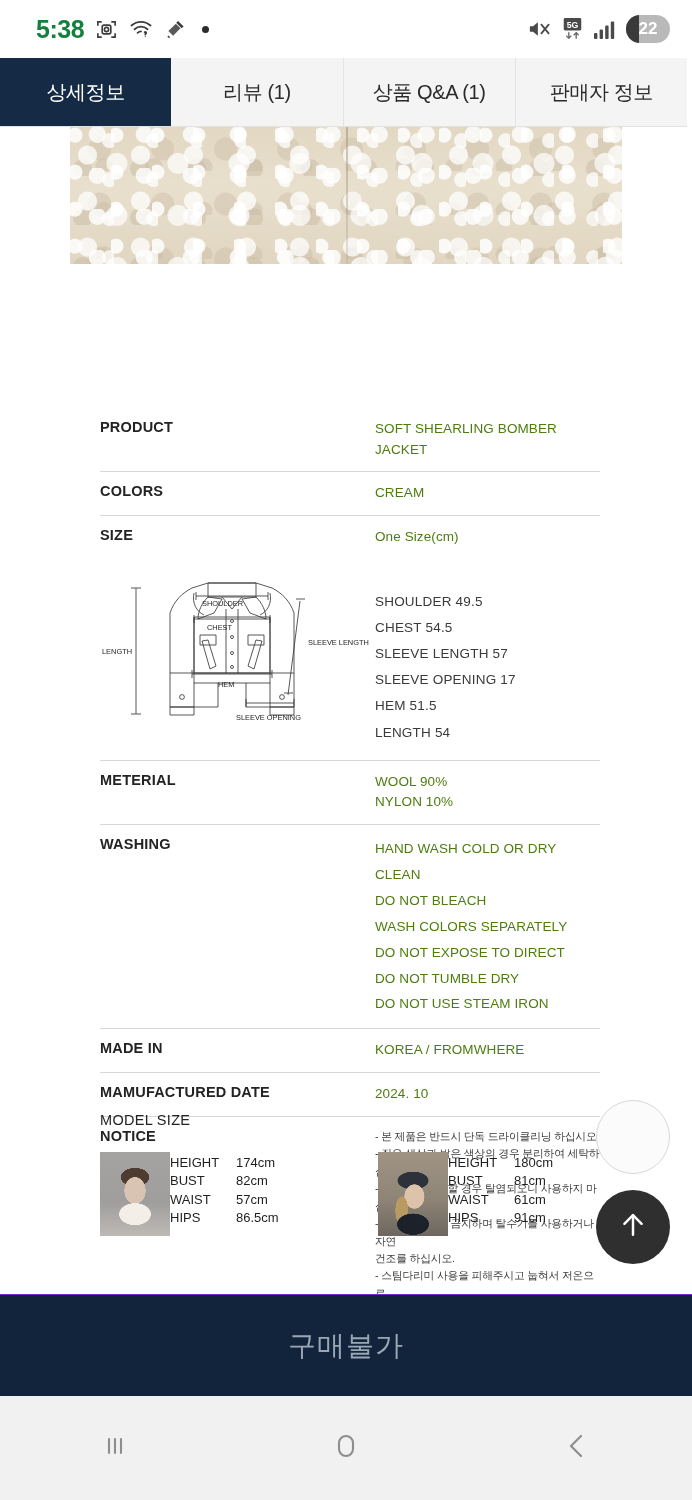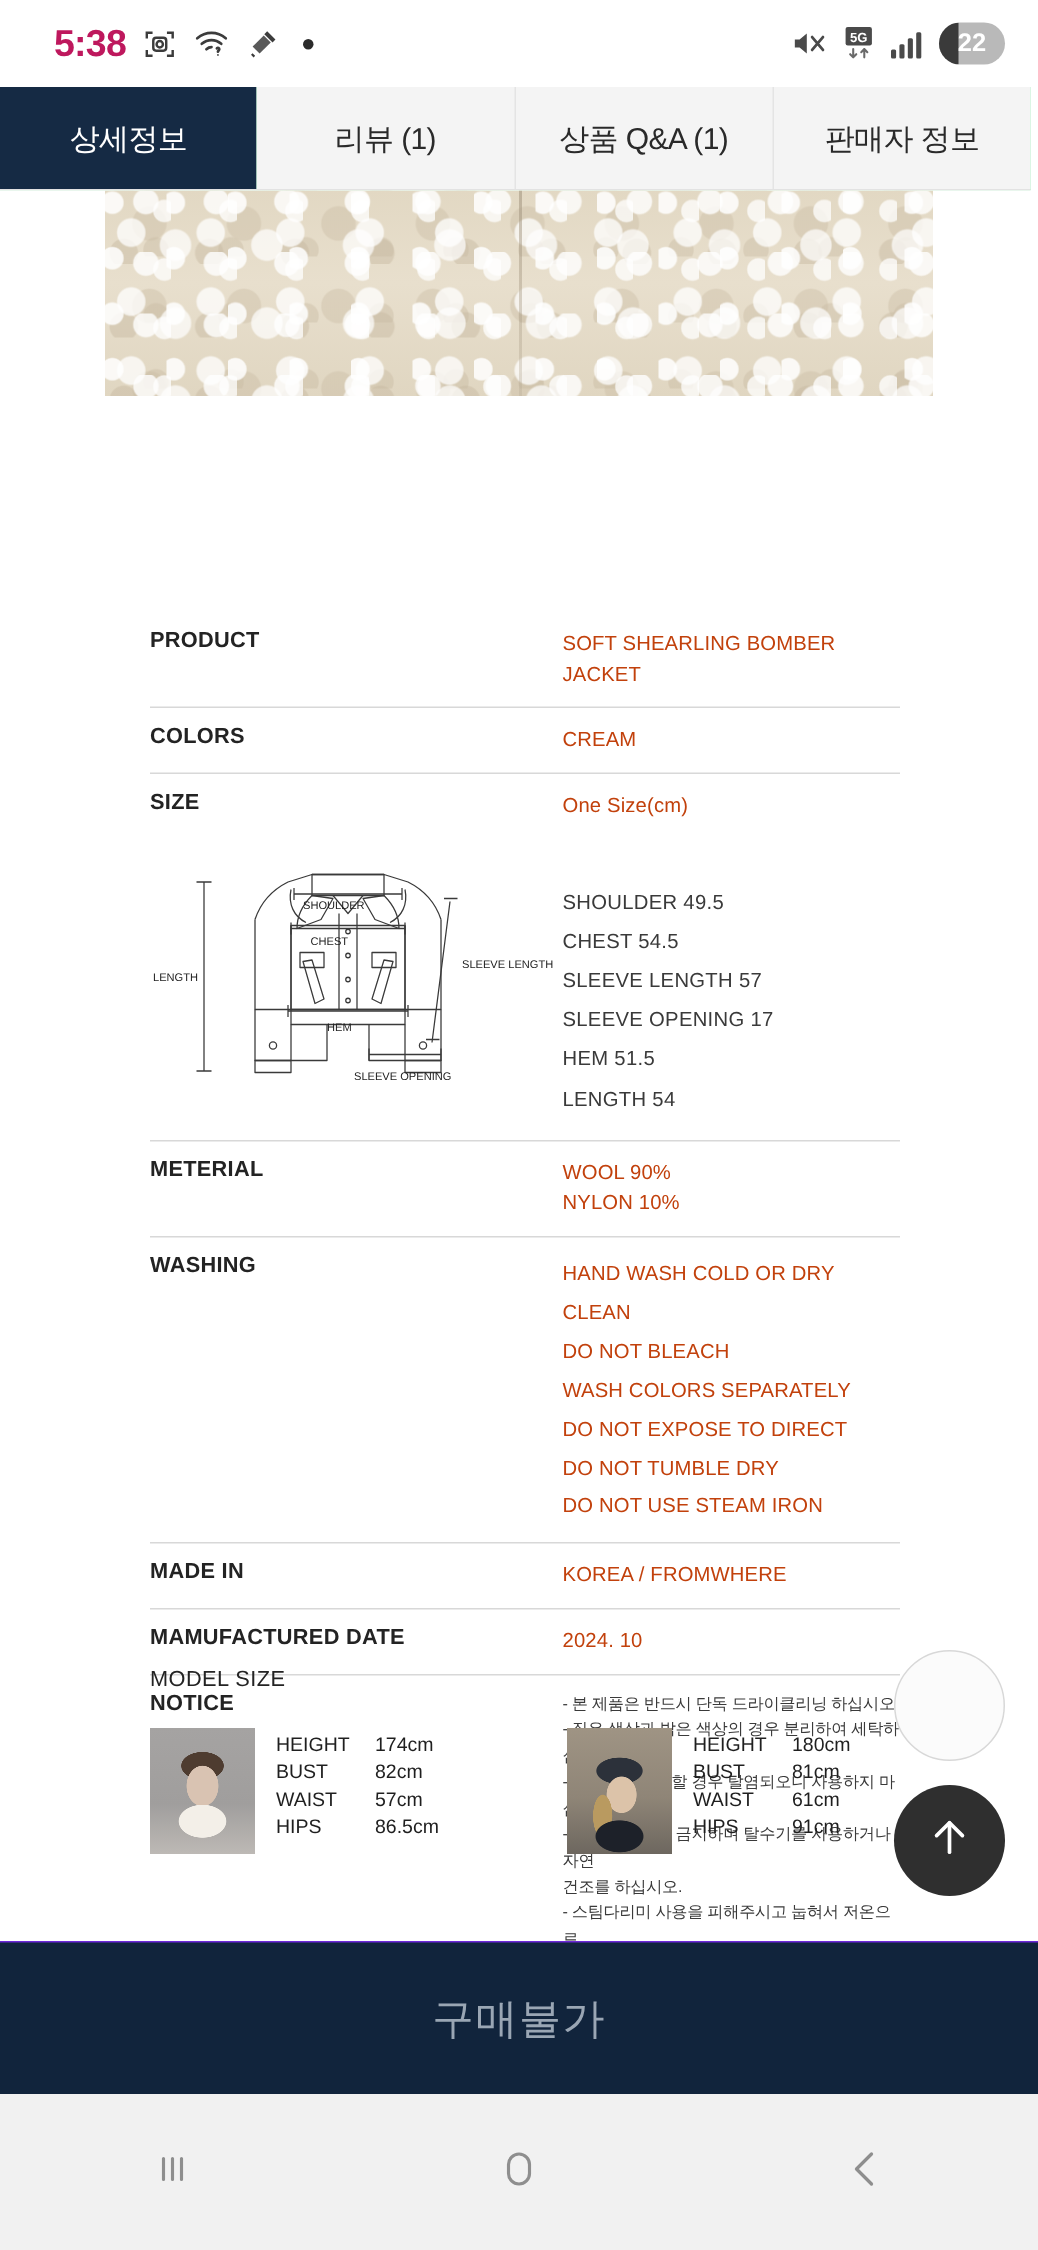--- a/index.html
+++ b/index.html
@@ -13,21 +13,21 @@
   #app { position: relative; width: 692px; height: 1500px; background:#fff; }
 
   
   .statusbar {
     position: absolute; top: 0; left: 0; width: 692px; height: 58px;
     background: #ffffff;
     display: flex; align-items: center; justify-content: space-between;
     padding: 0 22px 0 36px;
   }
   .sb-left { display: flex; align-items: center; gap: 11px; }
-  .sb-time { font-size: 25px; font-weight: 600; color: #be185d; letter-spacing: -0.5px; }
+  .sb-time { font-size: 25px; font-weight: 600; color: #15803d; letter-spacing: -0.5px; }
   .sb-right { display: flex; align-items: center; gap: 9px; }
   .sb-ico { display: inline-flex; align-items: center; justify-content: center; }
   .dot-ico { width: 7px; height: 7px; border-radius: 50%; background: #2b2b2b; display:inline-block; margin-left:5px;}
   .batt {
     min-width: 44px; height: 28px; border-radius: 14px;
     background: #b9b9b9; color: #fff; font-size: 17px; font-weight: 700;
     display: flex; align-items: center; justify-content: center;
     padding: 0 9px; position: relative; overflow: hidden;
   }
   .batt::before{ content:""; position:absolute; left:0; top:0; bottom:0; width:13px; background:#3a3a3a;}
@@ -75,35 +75,35 @@
   }
 
   
   .spec { position: absolute; left: 100px; top: 281px; width: 500px; }
   .srow { display: flex; border-bottom: 1px solid #d8d8d8; padding: 11px 0 11px 0; }
   .srow.noline { border-bottom: none; }
   .slabel {
     width: 275px; flex: 0 0 275px;
     font-size: 14.5px; font-weight: 700; color: #232323; letter-spacing: .2px;
   }
-  .sval { flex: 1 1 auto; font-size: 13.5px; color: #c2410c; line-height: 1.53; letter-spacing: .1px; }
+  .sval { flex: 1 1 auto; font-size: 13.5px; color: #4d7c0f; line-height: 1.53; letter-spacing: .1px; }
 
   
   .sizerow { display: flex; align-items: flex-start; padding: 16px 0 14px; border-bottom: 1px solid #d8d8d8; }
   .diagram { width: 275px; flex: 0 0 275px; position: relative; }
   .measures { flex: 1 1 auto; font-size: 13.5px; color: #3a3a3a; line-height: 1.94; padding-top: 14px; letter-spacing:.2px;}
 
   
   .notice-list { font-size: 10.8px; color: #3a3a3a; line-height: 1.62; letter-spacing: -0.2px; }
 
   
   .modelsize { position: absolute; left: 100px; width: 500px; }
   .ms-title { font-size: 14.5px; color: #232323; letter-spacing:.3px; margin-bottom: 24px; }
   .ms-grid { display: flex; gap: 0; }
-  .ms-card { display: flex; gap: 14px; width: 278px; }
+  .ms-card { display: flex; width: 278px; }
   .ms-card:last-child { width: 222px; }
   .ms-photo { width: 70px; height: 84px; flex: 0 0 70px; }
   .ms-photo.a {
     background:
       radial-gradient(ellipse 26px 18px at 50% 74%, #f3efe8 0 60%, transparent 62%),
       radial-gradient(ellipse 15px 19px at 50% 46%, #d9c3b2 0 70%, transparent 72%),
       radial-gradient(ellipse 20px 13px at 50% 30%, #4e3c30 0 70%, transparent 72%),
       linear-gradient(180deg,#a5a3a2 0%, #a09e9d 60%, #bdb9b5 100%);
   }
   .ms-photo.b {

